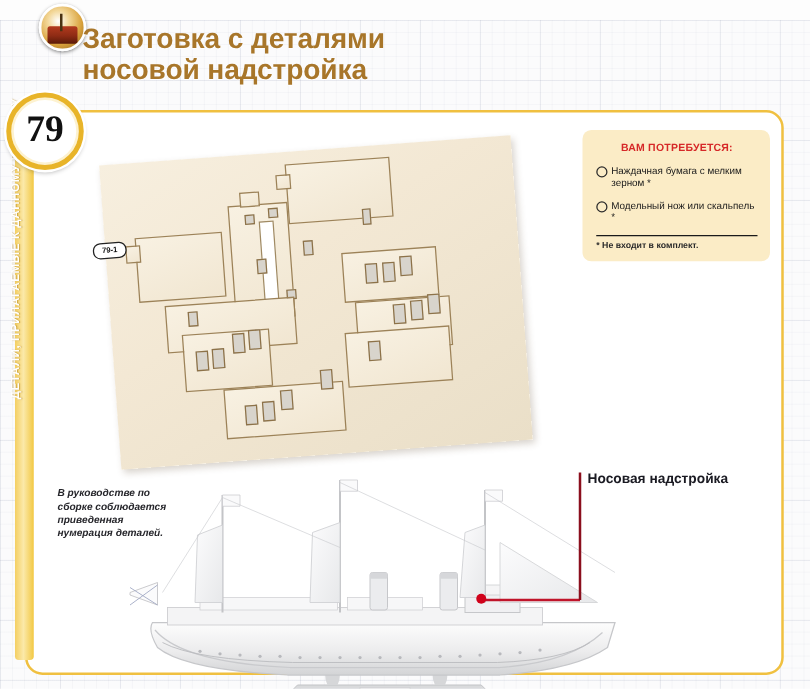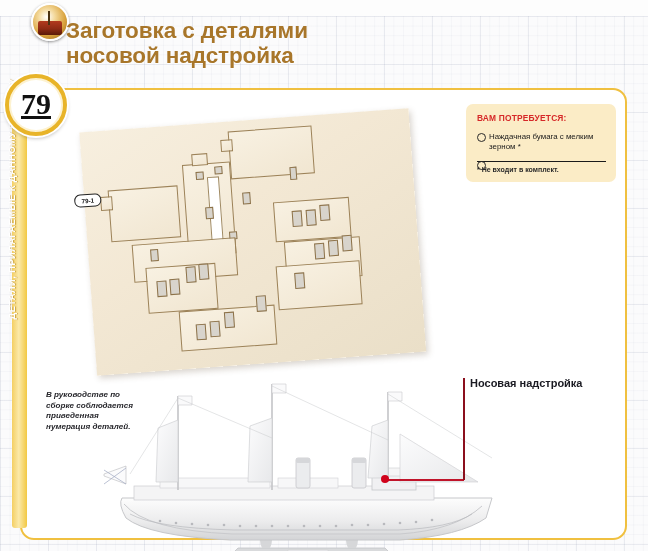--- a/index.html
+++ b/index.html
@@ -95,21 +95,20 @@
     justify-content: center;
     z-index: 6;
   }
   #page-badge span {
     font-family: "Liberation Serif", serif;
     font-size: 30px;
     font-weight: bold;
     color: #111111;
     line-height: 1;
     padding-bottom: 2px;
-    text-decoration: underline;
   }
 
   
   #side-strip {
     position: absolute;
     left: 12px; top: 104px;
     width: 15px; height: 408px;
     background: linear-gradient(to right, #f4cf63 0%, #fbe9a9 45%, #f2c843 100%);
     border-radius: 3px;
     z-index: 4;
@@ -139,20 +138,21 @@
     border-radius: 7px;
     padding: 9px 10px 9px 11px;
     box-sizing: border-box;
   }
   #materials .m-head {
     color: #d62828;
     font-size: 8.4px;
     font-weight: bold;
     letter-spacing: 0.2px;
     margin-bottom: 9px;
+    text-align: center;
   }
   #materials .m-item {
     position: relative;
     padding-left: 12px;
     margin-bottom: 8px;
     font-size: 7.9px;
     line-height: 9.8px;
     color: #1a1a1a;
     font-weight: normal;
   }
@@ -351,20 +351,21 @@
 
   <div id="materials">
     <div class="m-head">ВАМ ПОТРЕБУЕТСЯ:</div>
 
     <div class="m-item">
       <span class="bullet"></span>
       <span>Наждачная бумага с мелким зерном *</span>
     </div>
     <div class="m-item">
       <span class="bullet"></span>
+      <span>Модельный нож или скальпель *</span>
     </div>
 
     <hr class="m-rule">
     <div class="m-foot">* Не входит в комплект.</div>
   </div>
 
   <div id="caption">В руководстве по сборке соблюдается приведенная нумерация деталей.</div>
 
   <div id="ship-wrap">
     <svg width="400" height="186" viewBox="0 0 400 186">

